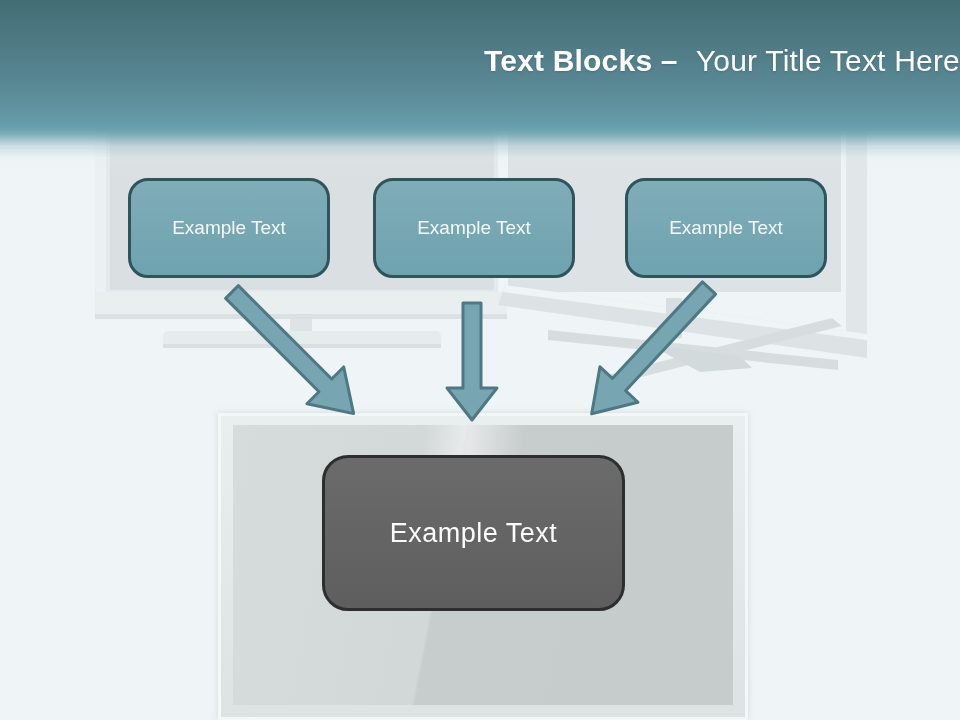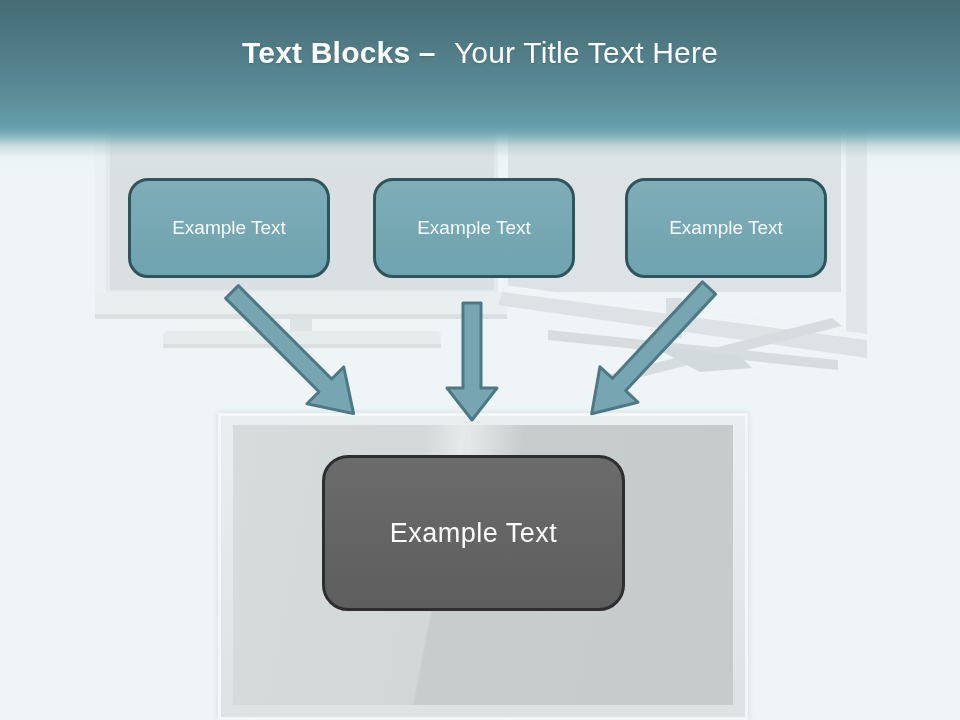--- a/index.html
+++ b/index.html
@@ -15,22 +15,22 @@
   
   .header {
     position:absolute; left:0; top:0; width:960px; height:172px; z-index:2;
     background:linear-gradient(180deg,
       #446d76 0%, #4d7882 22%, #578692 46%, #5f929e 62%,
       #669daa 72%, #6aa2ae 75%,
       rgba(106,162,174,0.85) 78%, rgba(160,196,203,0.45) 85%,
       rgba(222,236,238,0.15) 92%, rgba(240,246,247,0) 100%);
   }
   .title {
-    position:absolute; left:0; top:36px; width:100%;
-    text-align:center; color:#ffffff; font-size:30px; letter-spacing:0.2px;
+    position:absolute; left:0; top:44px; width:100%;
+    text-align:right; color:#ffffff; font-size:30px; letter-spacing:0.2px;
     text-shadow:0 1px 2px rgba(0,0,0,0.15);
   }
   .title .t-bold { font-weight:700; }
   .title .t-rest { font-weight:400; margin-left:0.32em; }
 
   
   .tv {
     position:absolute; left:218px; top:413px; width:530px; height:307px; z-index:3;
     background:linear-gradient(180deg,#e9eeee 0%, #dde3e3 100%);
     border:3px solid #f3f7f7; box-sizing:border-box;

